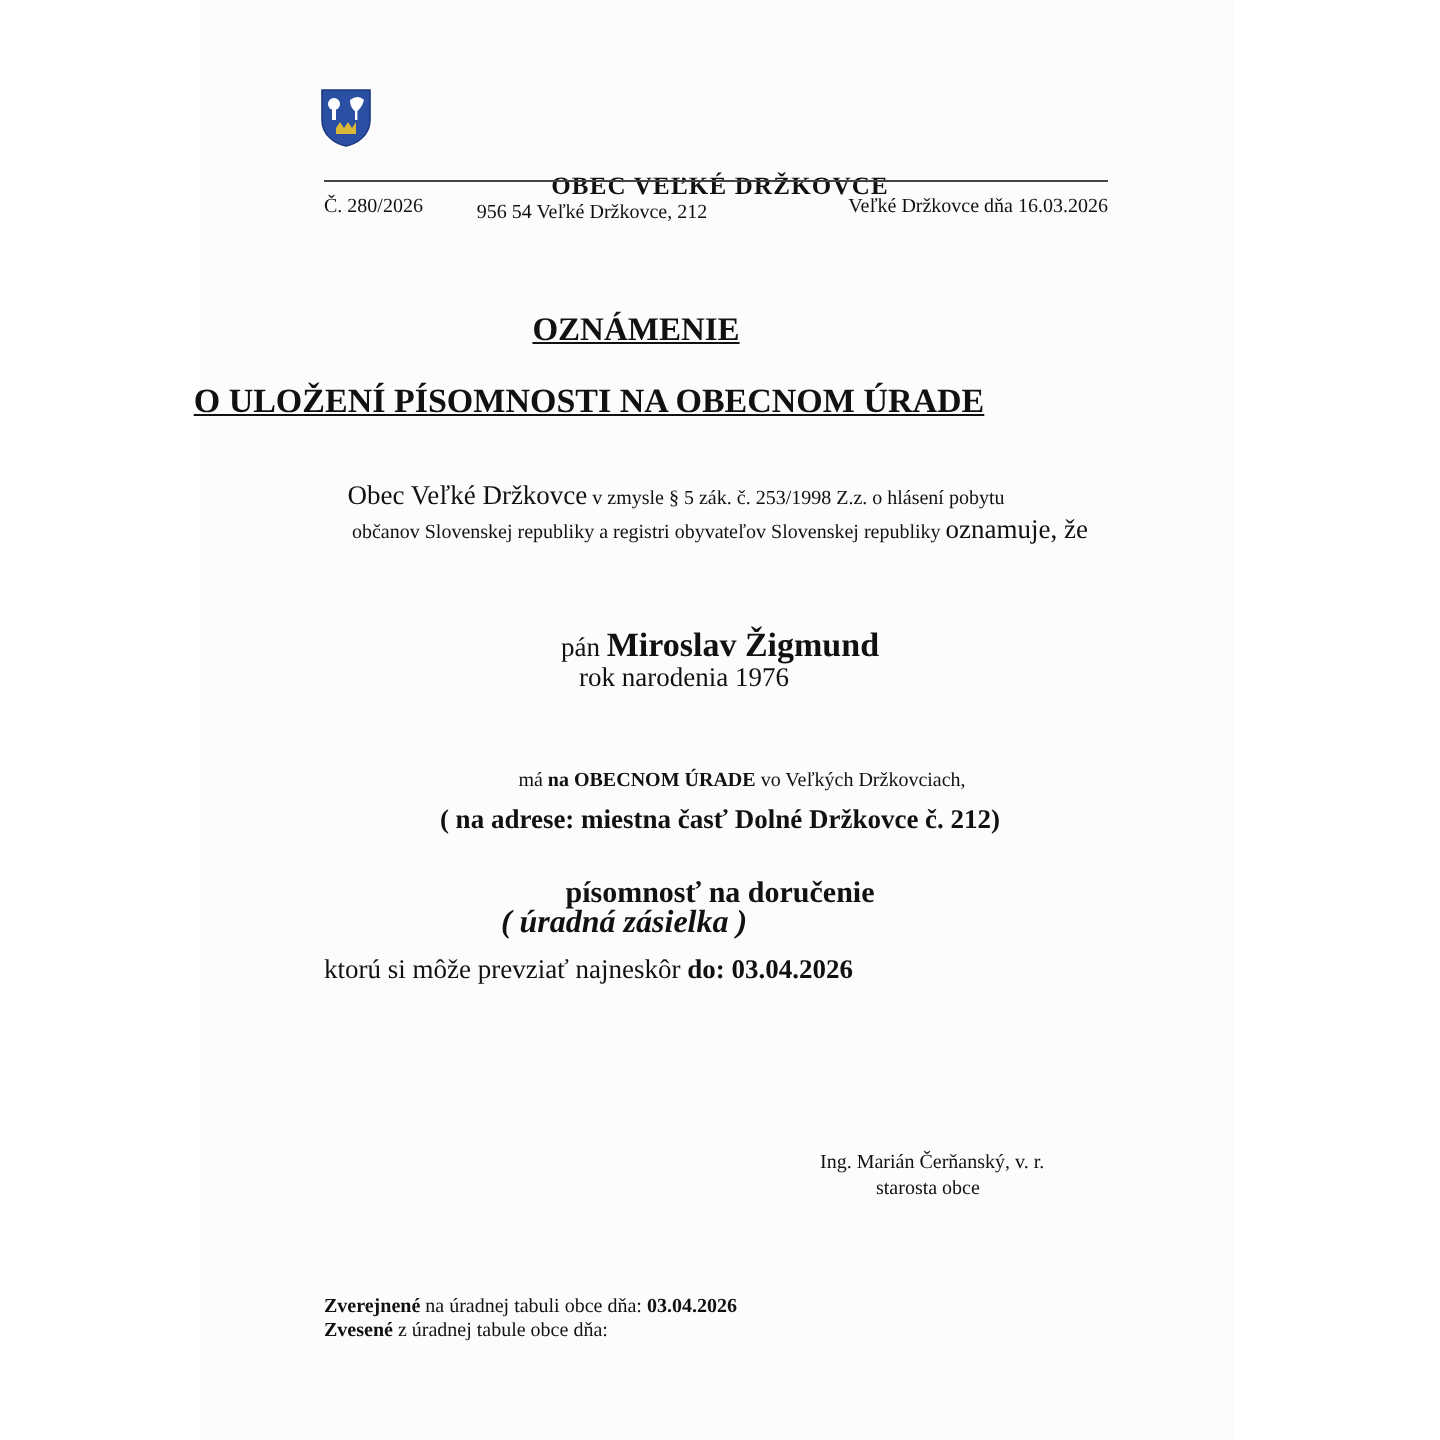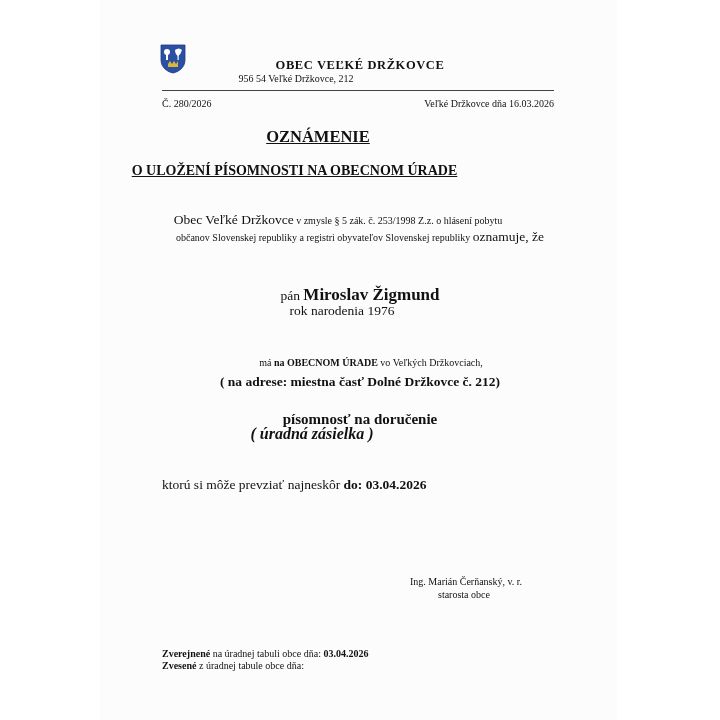--- a/index.html
+++ b/index.html
@@ -1,28 +1,28 @@
 <!DOCTYPE html>
 <html><head>
 <meta charset="utf-8">
 <style>
   html, body { margin:0; padding:0; background:#ffffff; }
   body { width:720px; height:720px; position:relative; overflow:hidden;
          font-family:"Liberation Serif", serif; color:#111; }
   .paper { position:absolute; left:100px; top:0; width:517px; height:720px; background:#fcfcfc; }
   .abs { position:absolute; white-space:nowrap;text-align:center; }
-  .center { text-align:center; }
+  .center { text-align:center;margin-top:28px; }
   .logo { position:absolute; left:160px; top:44px; width:26px; height:30px; }
   .org-name { left:0; width:720px; top:58px; font-size:12.5px; font-weight:bold; letter-spacing:0.6px; }
   .org-addr { left:0; width:592px; top:73px; font-size:10px; }
   .rule { position:absolute; left:162px; top:90px; width:392px; height:0; border-top:1.3px solid #444; }
   .ref { left:162px; top:98px; font-size:10px; }
   .date-place { right:166px; top:98px; font-size:10px; }
   .title1 { left:0; width:636px; top:127px; font-size:16.5px; font-weight:bold; text-decoration:underline; }
-  .title2 { left:0; width:589px; top:163px; font-size:14px; font-weight:bold; text-decoration:underline; }
+  .title2 { left:0; width:589px; top:163px; font-size:17px; font-weight:bold; text-decoration:underline; }
   .p1 { left:0; width:676px; top:212px; font-size:10px; }
   .p1 .big { font-size:13.5px; }
   .p2 { left:0; width:720px; top:229px; font-size:10px; }
   .p2 .big { font-size:13.5px; }
   .person { left:0; width:720px; top:285px; font-size:13.5px; }
   .person b { font-size:17px; }
   .birth { left:0; width:684px; top:303px; font-size:13.5px; }
   .office1 { left:11px; width:720px; top:357px; font-size:10px; }
   .office2 { left:0; width:720px; top:374px; font-size:13.5px;font-weight:bold; }
   .item1 { left:0; width:720px; top:411px; font-size:15px; font-weight:bold; }

